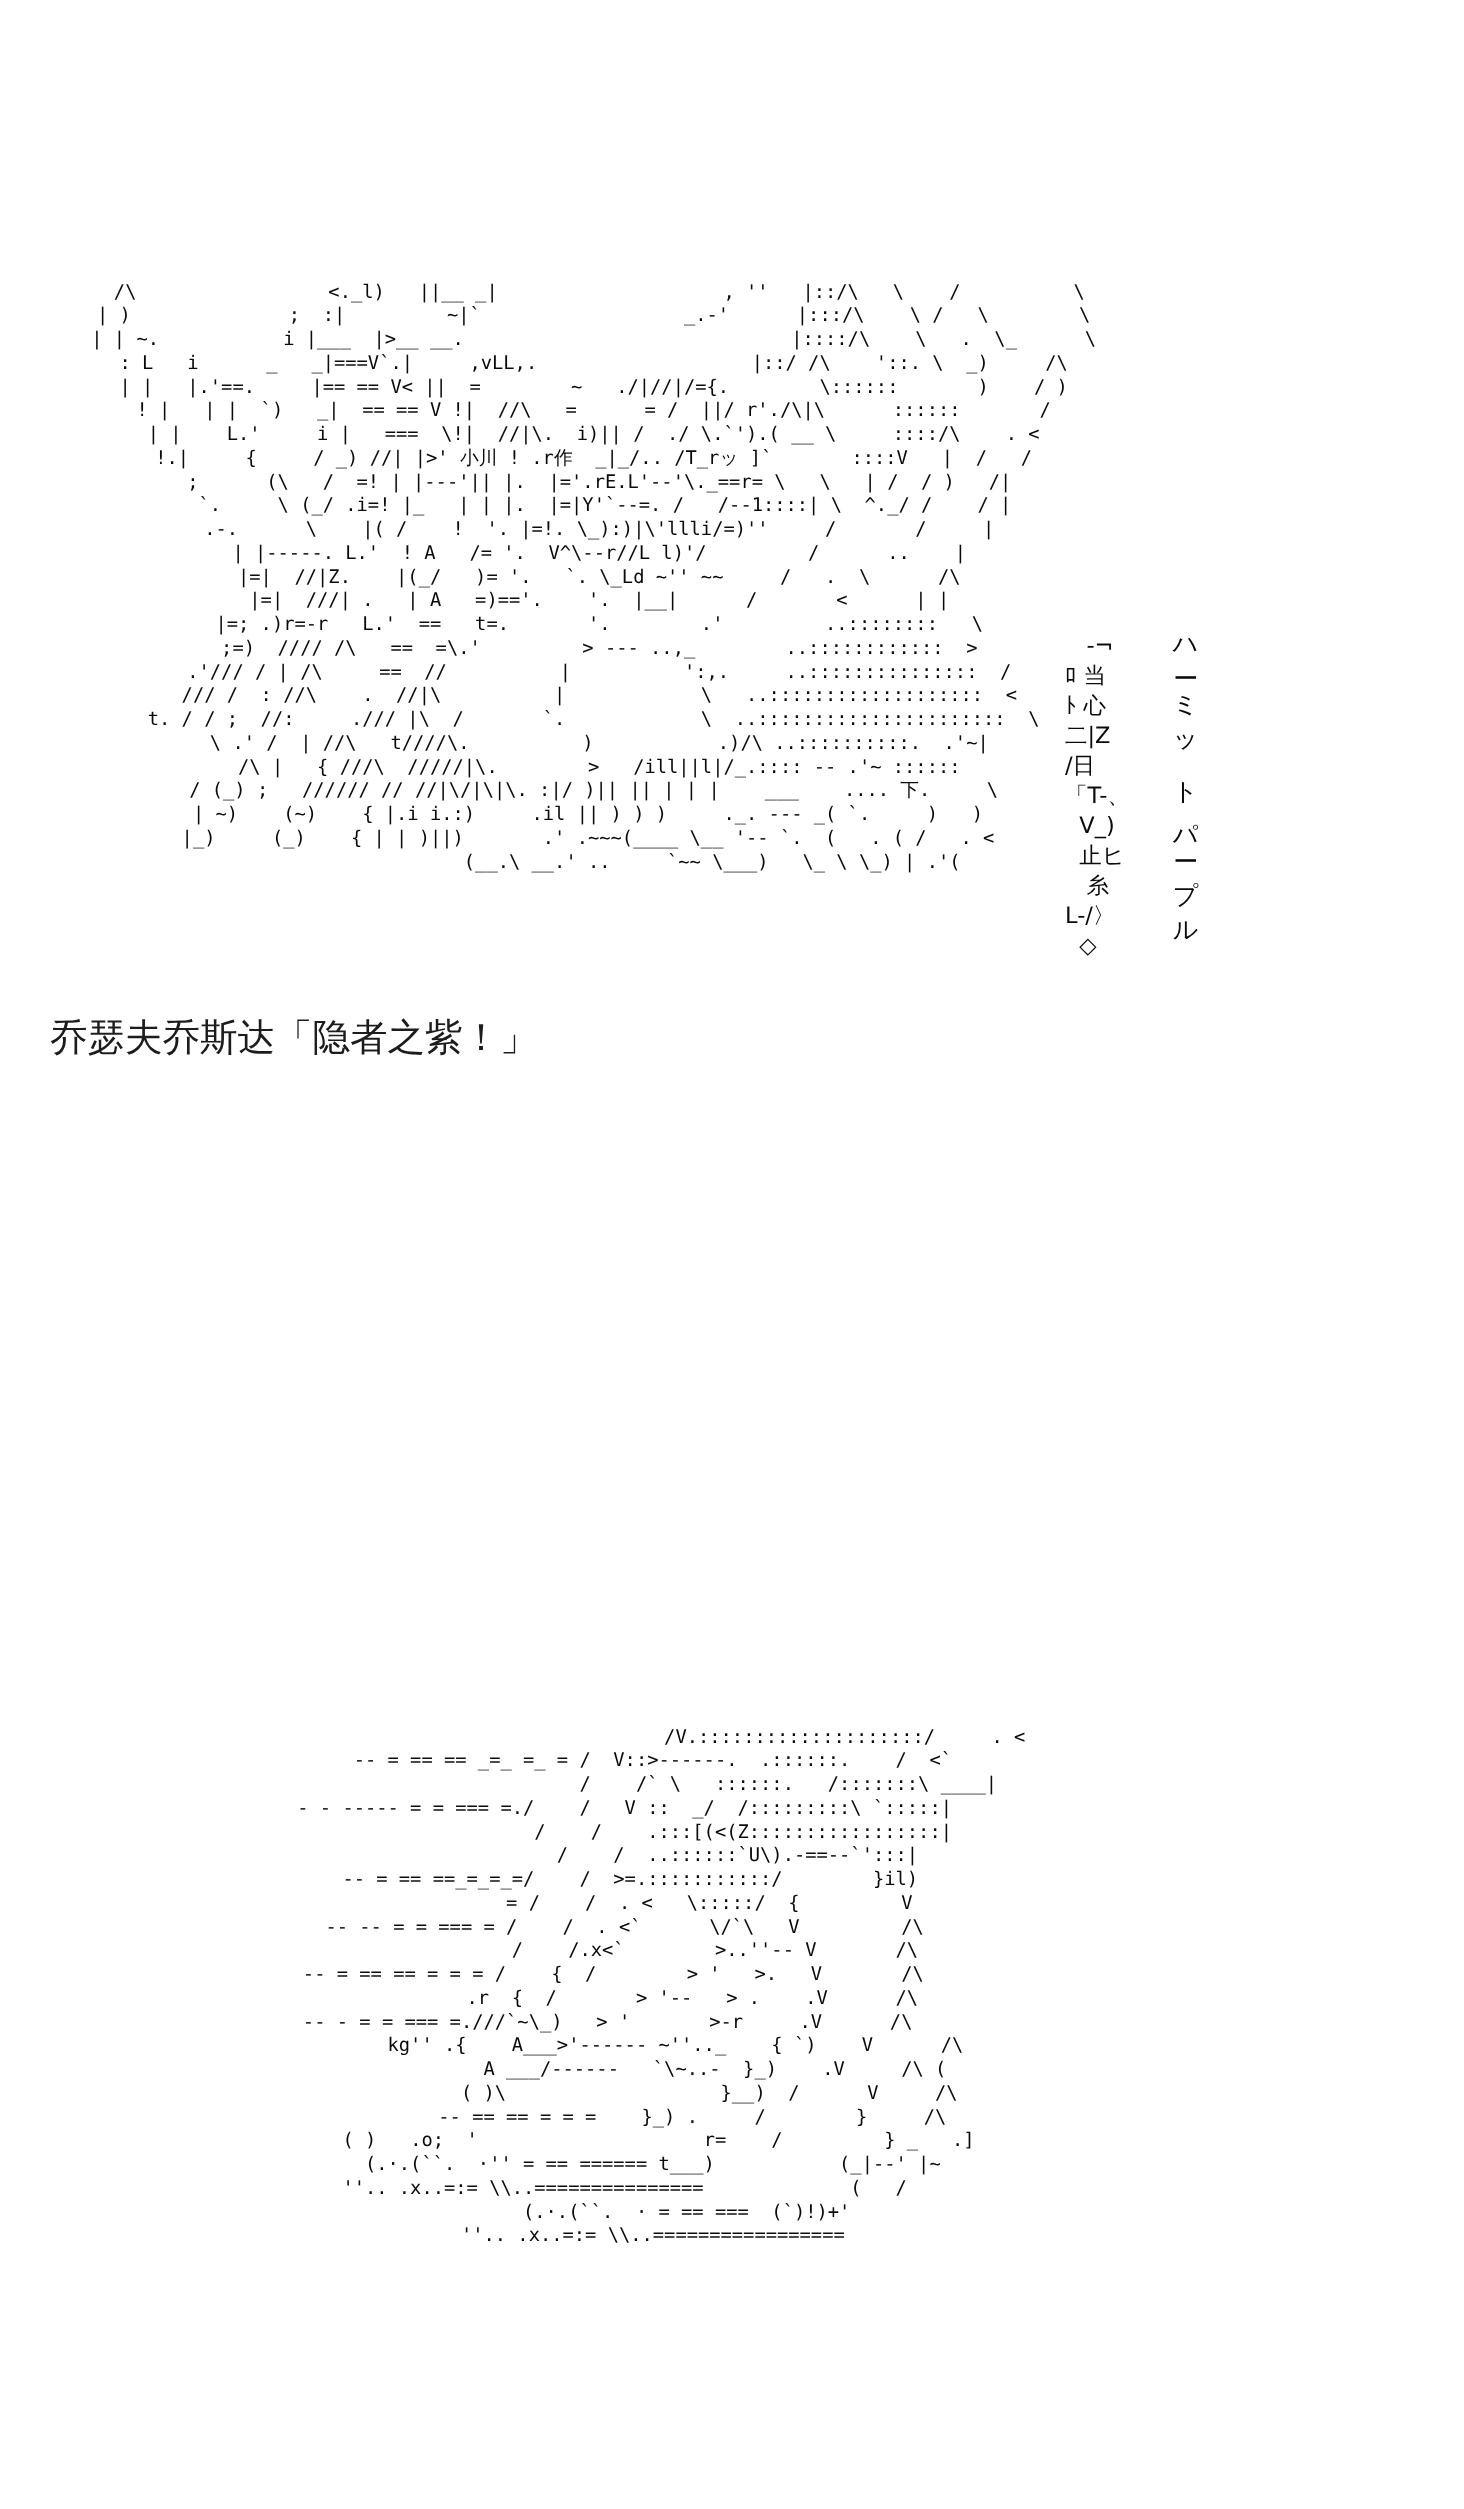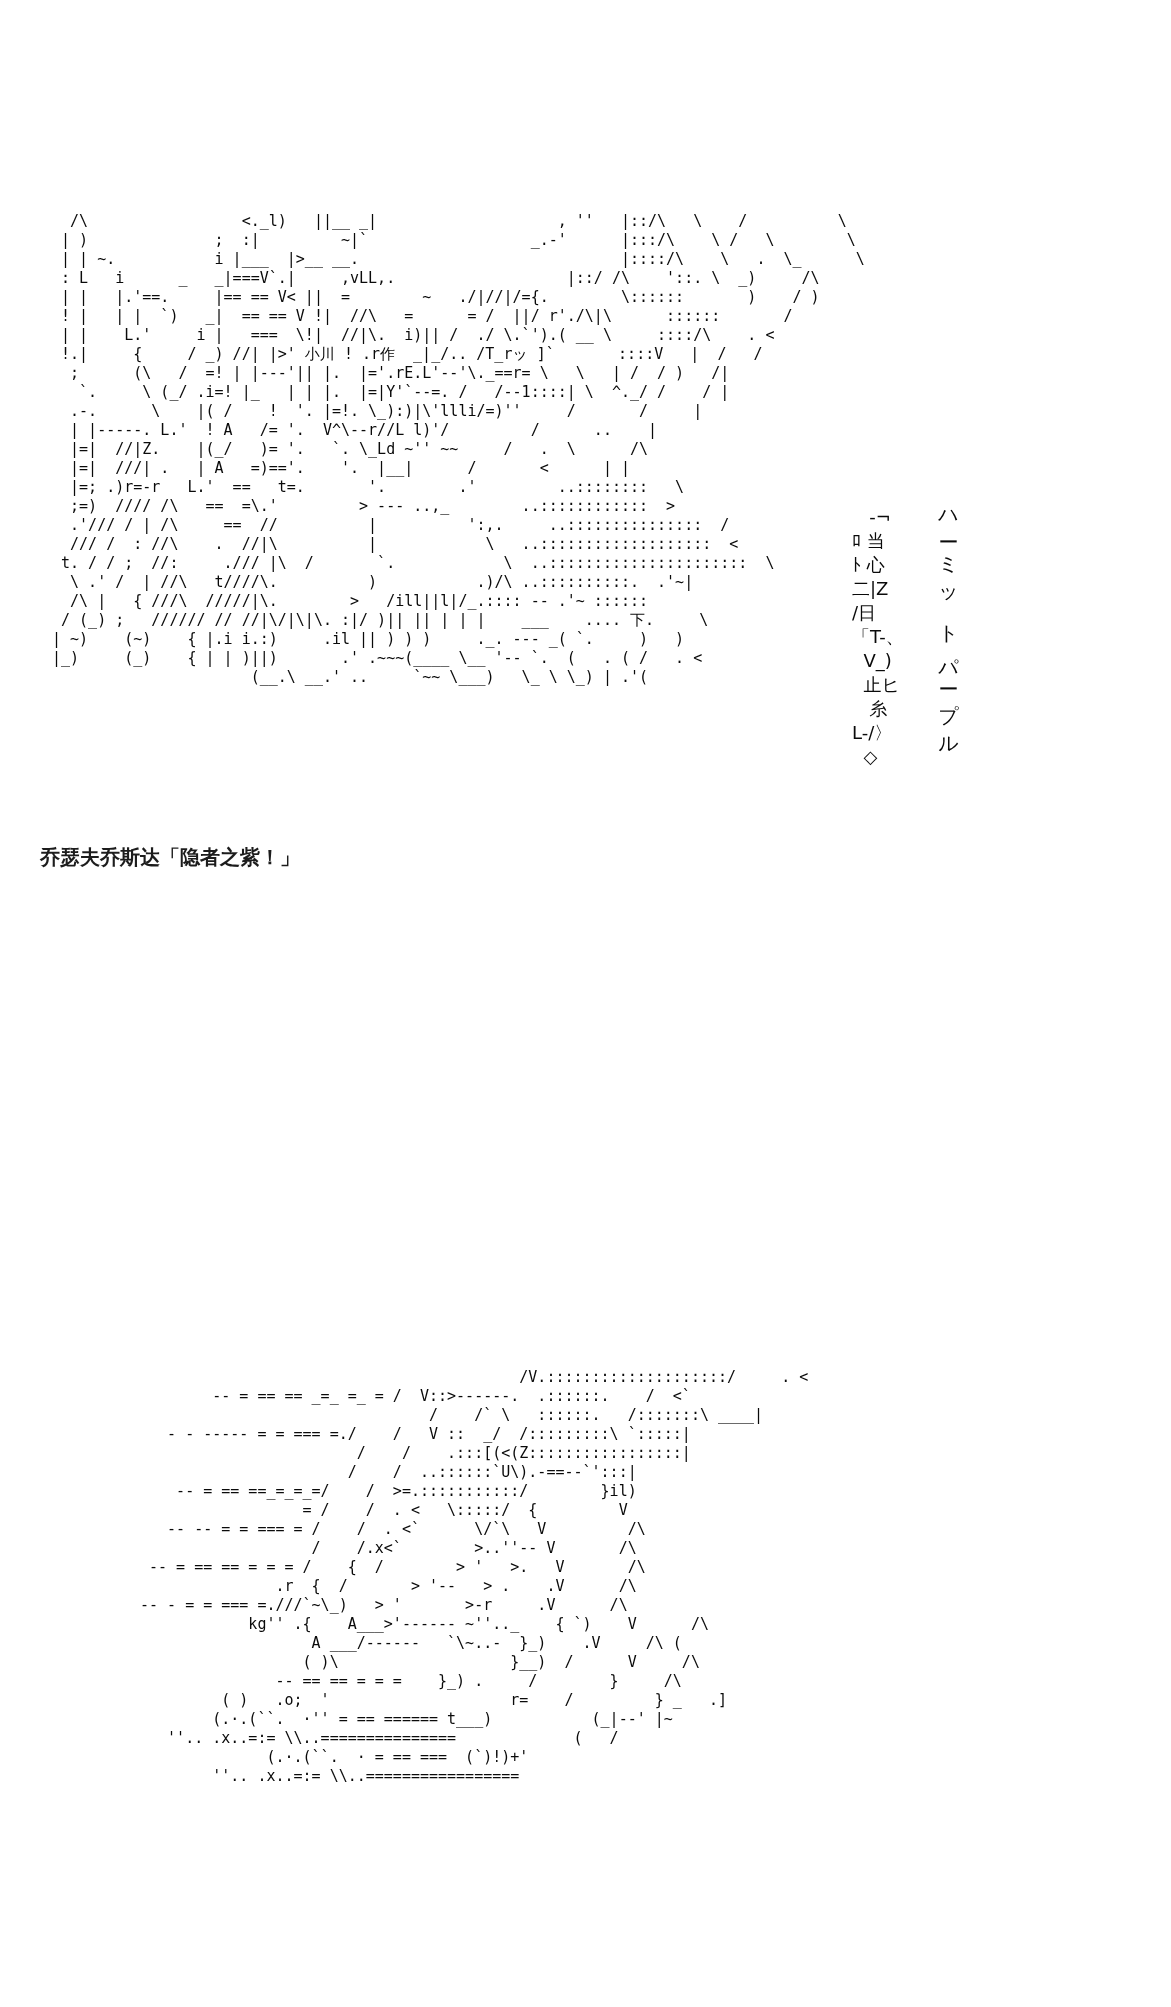--- a/index.html
+++ b/index.html
@@ -11,27 +11,28 @@
     position: relative;
     width: 1171px;
     height: 2007px;
     background: #ffffff;
     overflow: hidden;
     font-family: "DejaVu Sans Mono", monospace;
     color: #000000;
   }
   pre.aa {
     position: absolute;
-    margin: 0;
+    margin: 12px;
     padding: 0;
     white-space: pre;
     font-family: "DejaVu Sans Mono", monospace;
     font-size: 15px;
     line-height: 19px;
     color: #0a0a0a;
+    text-align: center;
   }
   #aa-top    { left: 52px;  top: 212px; }
   #aa-bottom { left: 140px; top: 1368px; }
   #side-column {
     position: absolute;
     left: 852px;
     top: 505px;
     margin: 0;
     white-space: pre;
     font-family: "DejaVu Sans", "DejaVu Sans Mono", sans-serif;
@@ -46,24 +47,24 @@
     writing-mode: vertical-rl;
     text-orientation: upright;
     font-family: "DejaVu Sans", sans-serif;
     font-size: 20px;
     letter-spacing: 11px;
     color: #0a0a0a;
   }
   #caption {
     position: absolute;
     left: 40px;
-    top: 844px;
+    top: 810px;
     font-family: "Liberation Sans", "DejaVu Sans", sans-serif;
-    font-size: 20px;
-    font-weight: 700;
+    font-size: 30px;
+    font-weight: 400;
     color: #1c1c1c;
     white-space: pre;
   }
 </style>
 </head>
 <body>
 
 <div id="page">
 
   <pre id="aa-top" class="aa">  /\                 &lt;._l)   ||__ _|                    , ''   |::/\   \    /          \

